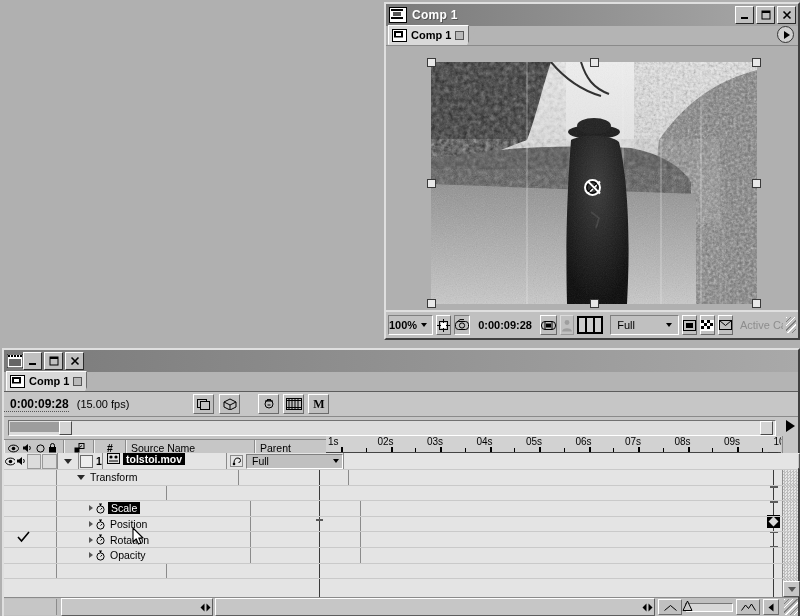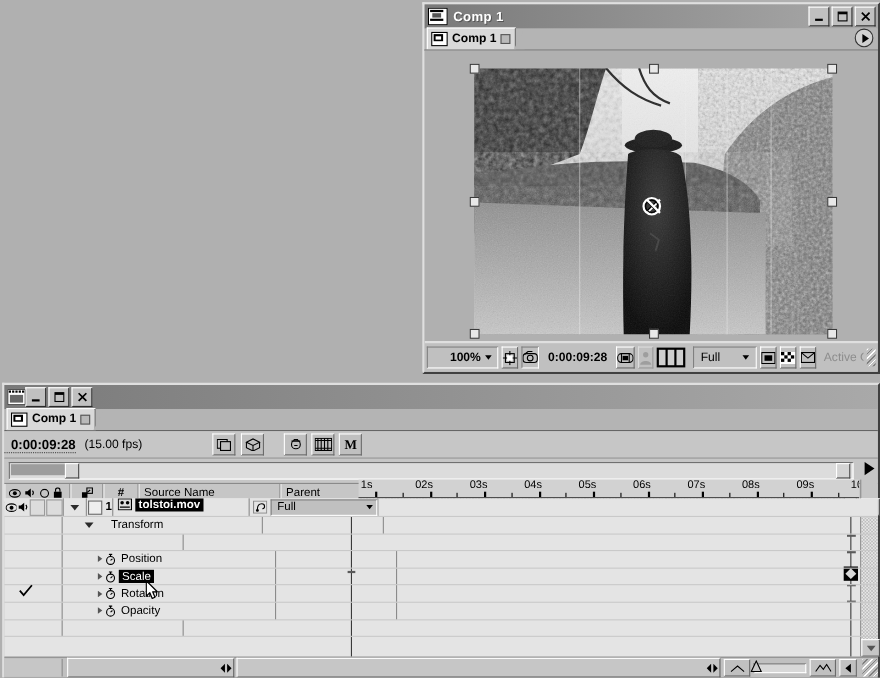--- a/index.html
+++ b/index.html
@@ -58,21 +58,21 @@
      background:#fff;transform-origin:50% 50%;}
   .anchor-ico:before{transform:rotate(45deg);}
   .anchor-ico:after{transform:rotate(-45deg);}
 
   
   .comp-toolbar{position:absolute;left:0;right:0;bottom:0;height:26px;background:#c0c0c0;
      border-top:2px solid #dfdfdf;display:flex;align-items:center;padding:0 2px;gap:3px;}
   .sunk{border:1px solid;border-color:#808080 #fff #fff #808080;background:#c0c0c0;}
   .rais{border:1px solid;border-color:#fff #6b6b6b #6b6b6b #fff;background:#c0c0c0;}
   .tb-icon{width:18px;height:18px;display:flex;align-items:center;justify-content:center;}
-  .zoom-combo{display:flex;align-items:center;height:18px;padding:0 1px 0 20px;font-size:11px;font-weight:bold;}
+  .zoom-combo{display:flex;align-items:center;height:18px;padding:0 1px 0 0;font-size:11px;font-weight:bold;}
   .caret{width:0;height:0;border-style:solid;border-width:4px 3.5px 0 3.5px;
      border-color:#000 transparent transparent transparent;margin:0 4px;}
   .time-field{height:16px;display:flex;align-items:center;padding:0 5px;font-weight:bold;font-size:11px;}
   .res-combo{height:18px;display:flex;align-items:center;padding:0 2px 0 6px;font-size:11px;width:86px;justify-content:space-between;}
   .rgb-bars{display:flex;gap:2px;padding:2px;background:#000;height:14px;align-items:stretch;}
   .rgb-bars span{width:6px;background:#cfcfcf;}
   .active-cam{font-size:11px;color:#8d8d8d;padding:0 4px;white-space:nowrap;overflow:hidden;width:58px;}
   .grip{width:14px;height:16px;background:
      repeating-linear-gradient(135deg,#fff 0 1px,#c0c0c0 1px 3px,#808080 3px 4px,#c0c0c0 4px 6px);}
 
@@ -594,28 +594,41 @@
           <span class="parent-none sunk">
             <span>Full</span>
             <span class="caret" style="margin:0 2px 0 0;"></span>
           </span>
         </div>
       </div>
 
       <div id="prop-rows">
           <div class="row">
             <div style="width: 52px; height: 100%; border-right: 1px solid rgb(139, 139, 139);"></div>
-            <div style="width: 161px; height: 100%; display: flex; align-items: center; border-right: 1px solid rgb(139, 139, 139); padding-left: 20px; gap: 14px;">
+            <div style="width: 161px; height: 100%; display: flex; align-items: center; border-right: 1px solid rgb(139, 139, 139); padding-left: 20px; gap: 3px;">
               <span class="tri down"></span>
               <span class="prop-name">Transform</span>
             </div>
             <div style="width: 109px; height: 100%; border-right: 1px solid rgb(139, 139, 139);"></div>
           </div>
           <div class="row">
             <div style="width: 52px; height: 100%; border-right: 1px solid rgb(139, 139, 139);"></div>
+            <div style="width: 109px; height: 100%; border-right: 1px solid rgb(139, 139, 139);"></div>
+          </div>
+          <div class="row">
+            <div style="width: 52px; height: 100%; border-right: 1px solid rgb(139, 139, 139);"></div>
+            <div style="width: 161px; height: 100%; display: flex; align-items: center; border-right: 1px solid rgb(139, 139, 139); padding-left: 32px; gap: 3px;">
+              <span class="tri sm"></span>
+              <svg width="9" height="11">
+                <circle cx="4.5" cy="6.5" r="3.6" fill="none" stroke="#000"></circle>
+                <path d="M4.5 3 V1 M3 1 H6" stroke="#000"></path>
+                <path d="M4.5 6.5 L6.2 5" stroke="#000"></path>
+              </svg>
+              <span class="sel-prop">Scale</span>
+            </div>
             <div style="width: 109px; height: 100%; border-right: 1px solid rgb(139, 139, 139);"></div>
           </div>
           <div class="row">
             <div style="width: 52px; height: 100%; border-right: 1px solid rgb(139, 139, 139);"></div>
             <div style="width: 161px; height: 100%; display: flex; align-items: center; border-right: 1px solid rgb(139, 139, 139); padding-left: 32px; gap: 3px;">
               <span class="tri sm"></span>
               <svg width="9" height="11">
                 <circle cx="4.5" cy="6.5" r="3.6" fill="none" stroke="#000"></circle>
                 <path d="M4.5 3 V1 M3 1 H6" stroke="#000"></path>
                 <path d="M4.5 6.5 L6.2 5" stroke="#000"></path>
@@ -626,33 +639,20 @@
           </div>
           <div class="row">
             <div style="width: 52px; height: 100%; border-right: 1px solid rgb(139, 139, 139);"></div>
             <div style="width: 161px; height: 100%; display: flex; align-items: center; border-right: 1px solid rgb(139, 139, 139); padding-left: 32px; gap: 3px;">
               <span class="tri sm"></span>
               <svg width="9" height="11">
                 <circle cx="4.5" cy="6.5" r="3.6" fill="none" stroke="#000"></circle>
                 <path d="M4.5 3 V1 M3 1 H6" stroke="#000"></path>
                 <path d="M4.5 6.5 L6.2 5" stroke="#000"></path>
               </svg>
-              <span class="sel-prop">Scale</span>
-            </div>
-            <div style="width: 109px; height: 100%; border-right: 1px solid rgb(139, 139, 139);"></div>
-          </div>
-          <div class="row">
-            <div style="width: 52px; height: 100%; border-right: 1px solid rgb(139, 139, 139);"></div>
-            <div style="width: 161px; height: 100%; display: flex; align-items: center; border-right: 1px solid rgb(139, 139, 139); padding-left: 32px; gap: 3px;">
-              <span class="tri sm"></span>
-              <svg width="9" height="11">
-                <circle cx="4.5" cy="6.5" r="3.6" fill="none" stroke="#000"></circle>
-                <path d="M4.5 3 V1 M3 1 H6" stroke="#000"></path>
-                <path d="M4.5 6.5 L6.2 5" stroke="#000"></path>
-              </svg>
               <span class="prop-name">Rotation</span>
             </div>
             <div style="width: 109px; height: 100%; border-right: 1px solid rgb(139, 139, 139);"></div>
           </div>
           <div class="row">
             <div style="width: 52px; height: 100%; border-right: 1px solid rgb(139, 139, 139);"></div>
             <div style="width: 161px; height: 100%; display: flex; align-items: center; border-right: 1px solid rgb(139, 139, 139); padding-left: 32px; gap: 3px;">
               <span class="tri sm"></span>
               <svg width="9" height="11">
                 <circle cx="4.5" cy="6.5" r="3.6" fill="none" stroke="#000"></circle>

